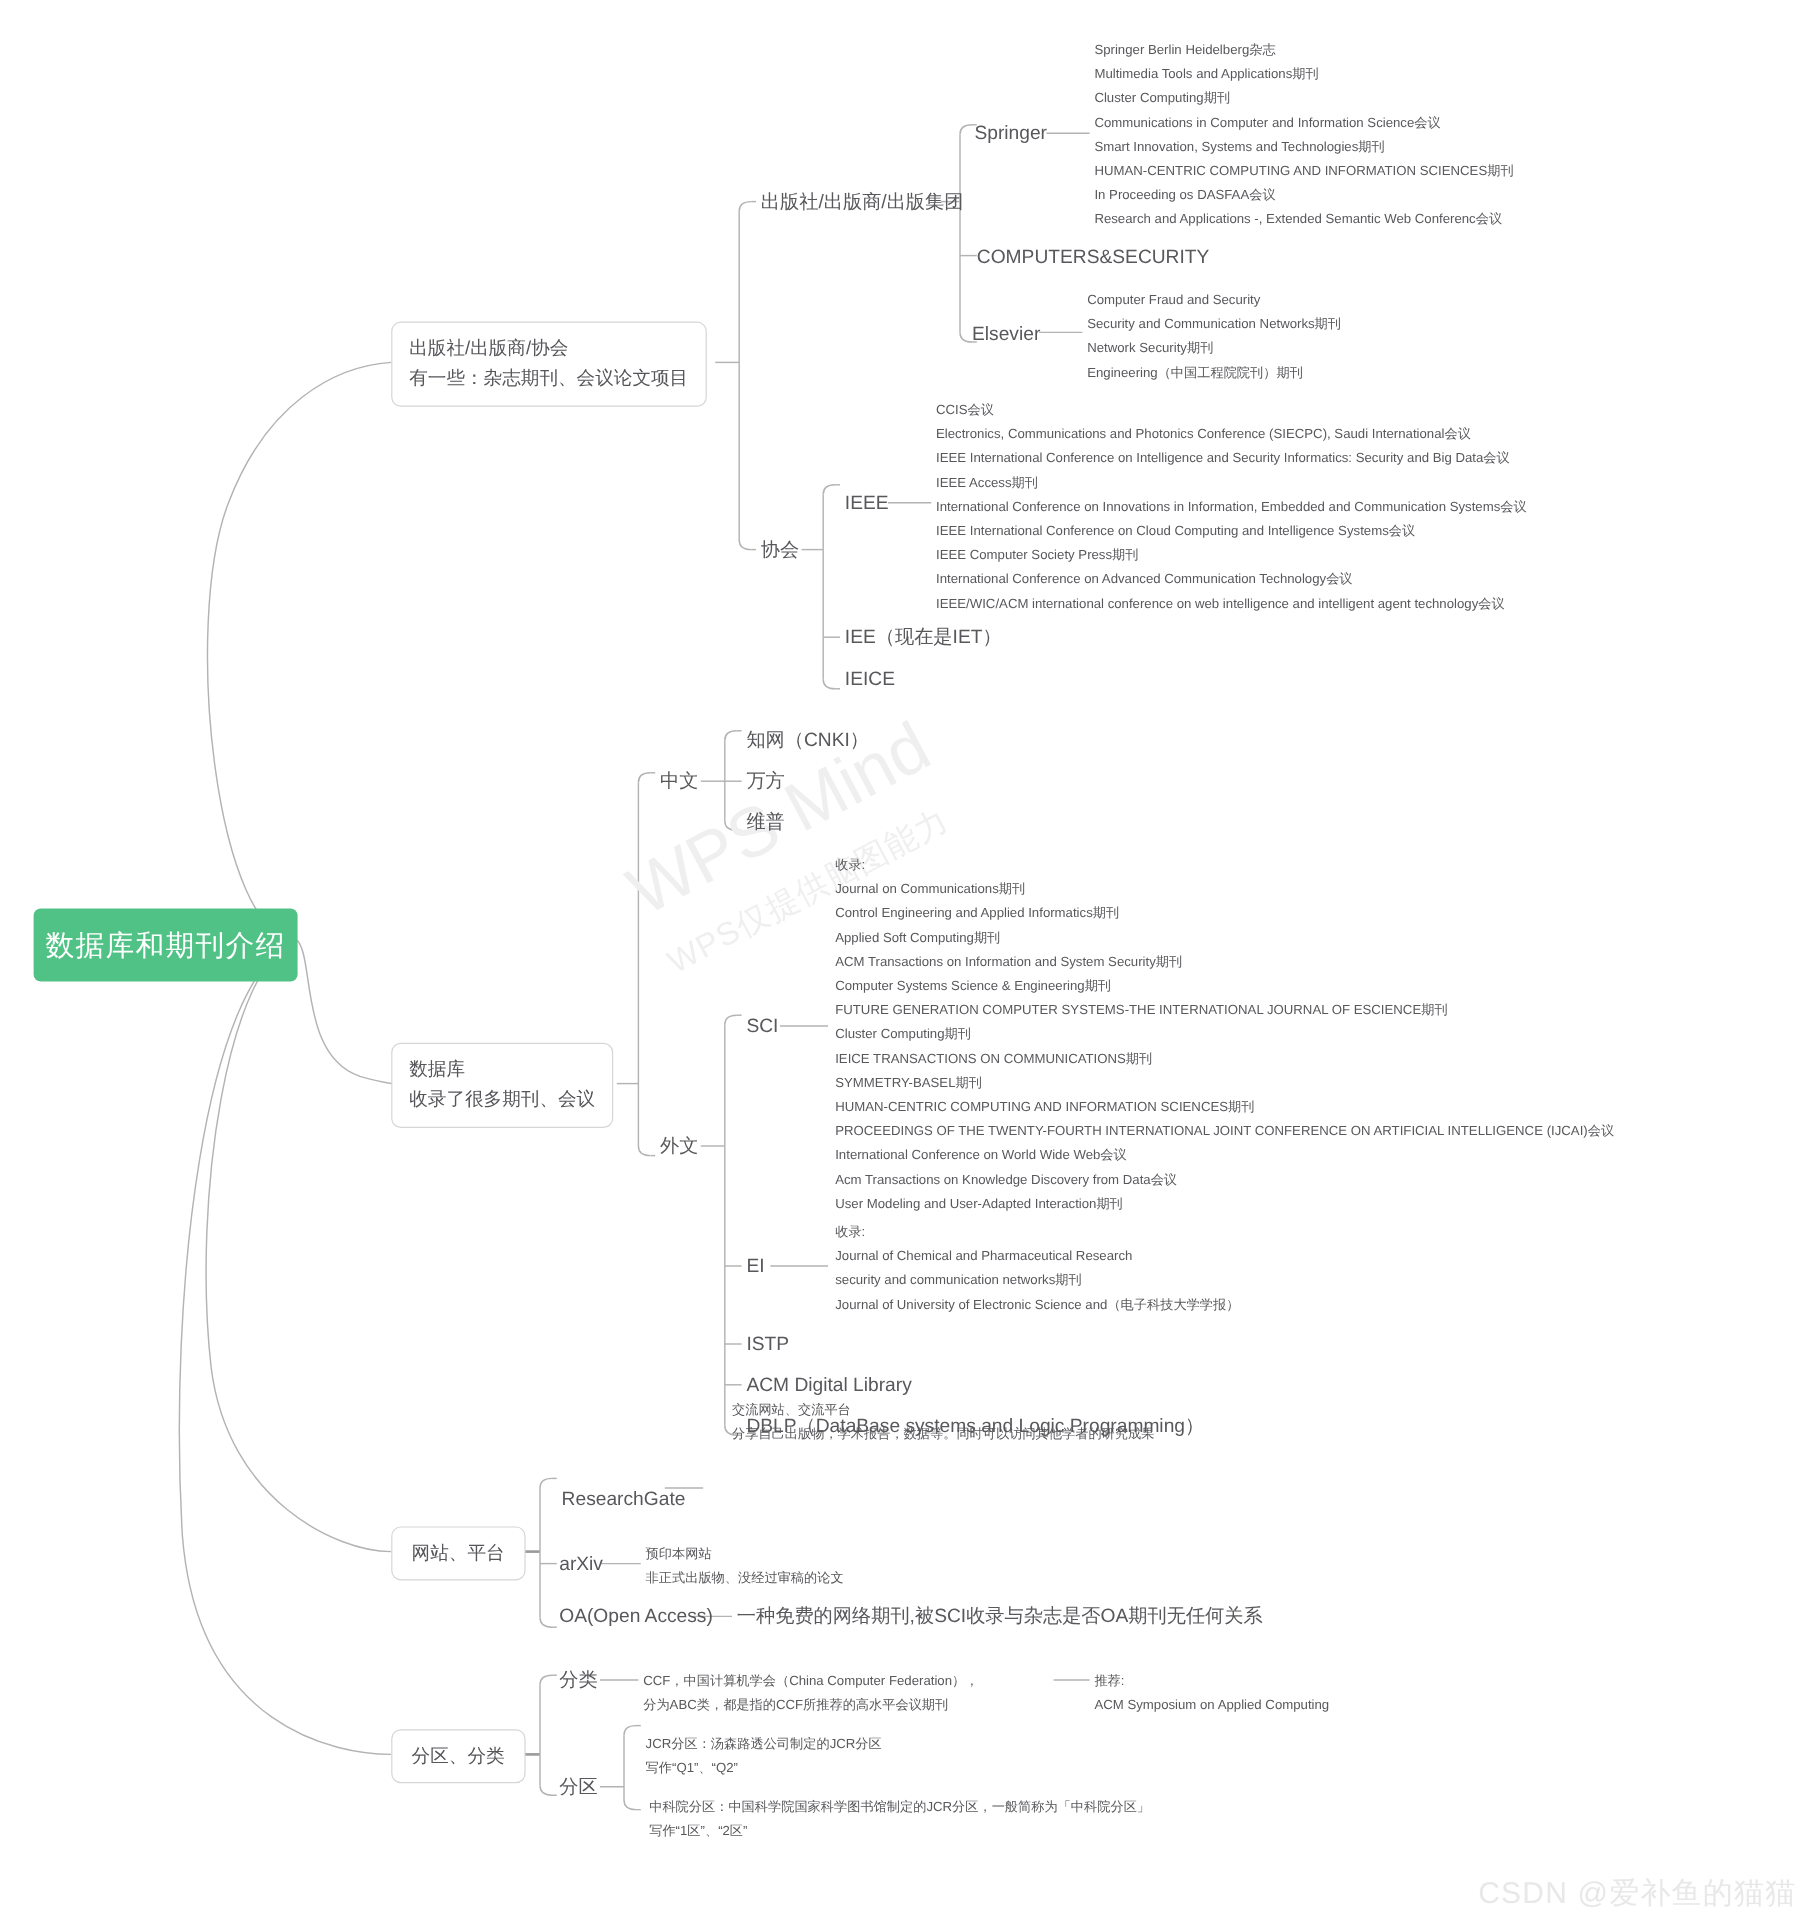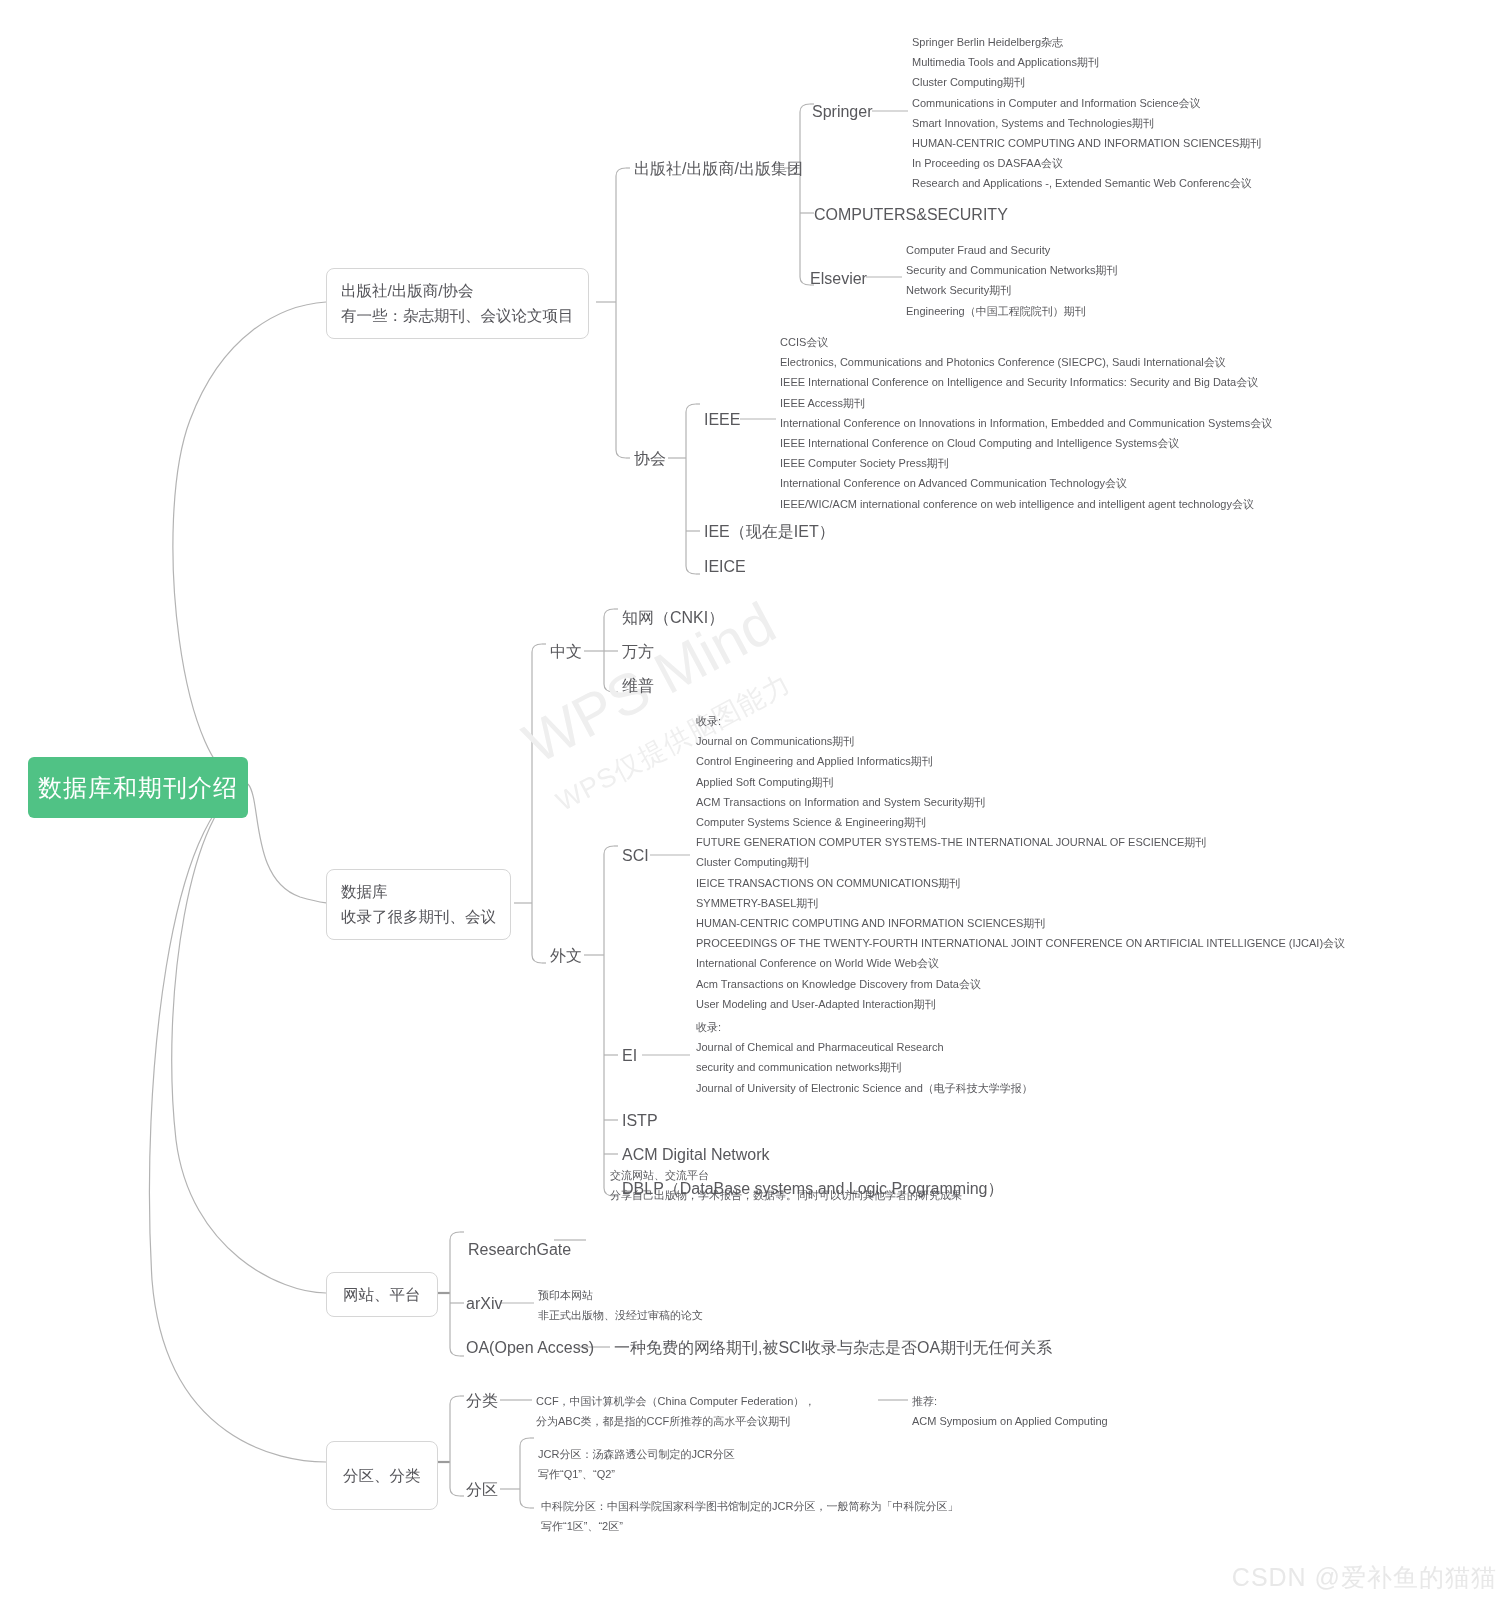--- a/index.html
+++ b/index.html
@@ -316,21 +316,21 @@
   <div class="label" style="left:622px; top:1046px;">EI</div>
 
   <div class="leaf" style="left:696px; top:1017px;">
     <span class="ln">收录:</span>
     <span class="ln">Journal of Chemical and Pharmaceutical Research</span>
     <span class="ln">security and communication networks期刊</span>
     <span class="ln">Journal of University of Electronic Science and（电子科技大学学报）</span>
   </div>
 
   <div class="label" style="left:622px; top:1111px;">ISTP</div>
-  <div class="label" style="left:622px; top:1145px;">ACM Digital Network</div>
+  <div class="label" style="left:622px; top:1145px;">ACM Digital Library</div>
   <div class="label" style="left:622px; top:1179px;">DBLP（DataBase systems and Logic Programming）</div>
 
   <div class="box-node" style="left:326px; top:1272px; padding:9px 16px;">
     <span class="ln">网站、平台</span>
   </div>
 
   <div class="label" style="left:468px; top:1240px;">ResearchGate</div>
   <div class="leaf" style="left:590px; top:1165px;margin-left:20px;">
     <span class="ln">交流网站、交流平台</span>
     <span class="ln">分享自己出版物，学术报告，数据等。同时可以访问其他学者的研究成果</span>
@@ -338,21 +338,21 @@
 
   <div class="label" style="left:466px; top:1294px;">arXiv</div>
   <div class="leaf" style="left:538px; top:1285px;">
     <span class="ln">预印本网站</span>
     <span class="ln">非正式出版物、没经过审稿的论文</span>
   </div>
 
   <div class="label" style="left:466px; top:1338px;">OA(Open Access)</div>
   <div class="label" style="left:614px; top:1338px;">一种免费的网络期刊,被SCI收录与杂志是否OA期刊无任何关系</div>
 
-  <div class="box-node" style="left:326px; top:1441px; padding:21px 16px;text-align:center;">
+  <div class="box-node" style="left:326px; top:1441px; padding:9px 16px;text-align:center;">
     <span class="ln">分区、分类</span>
   </div>
 
   <div class="label" style="left:466px; top:1391px;">分类</div>
   <div class="leaf" style="left:536px; top:1391px;">
     <span class="ln">CCF，中国计算机学会（China Computer Federation），</span>
     <span class="ln">分为ABC类，都是指的CCF所推荐的高水平会议期刊</span>
   </div>
   <div class="leaf" style="left:912px; top:1391px;">
     <span class="ln">推荐:</span>

